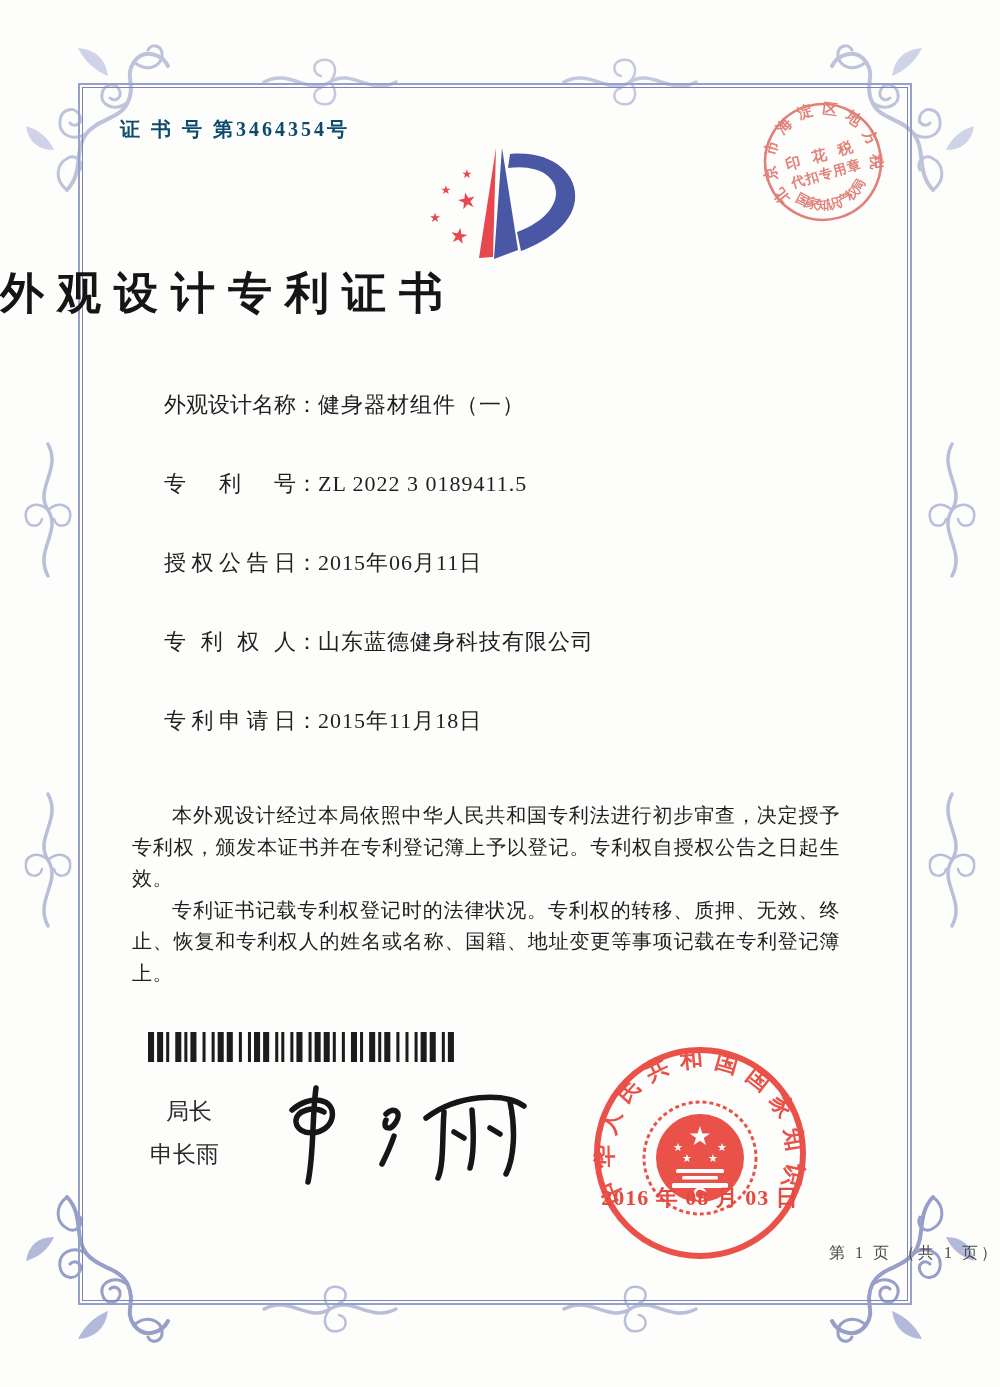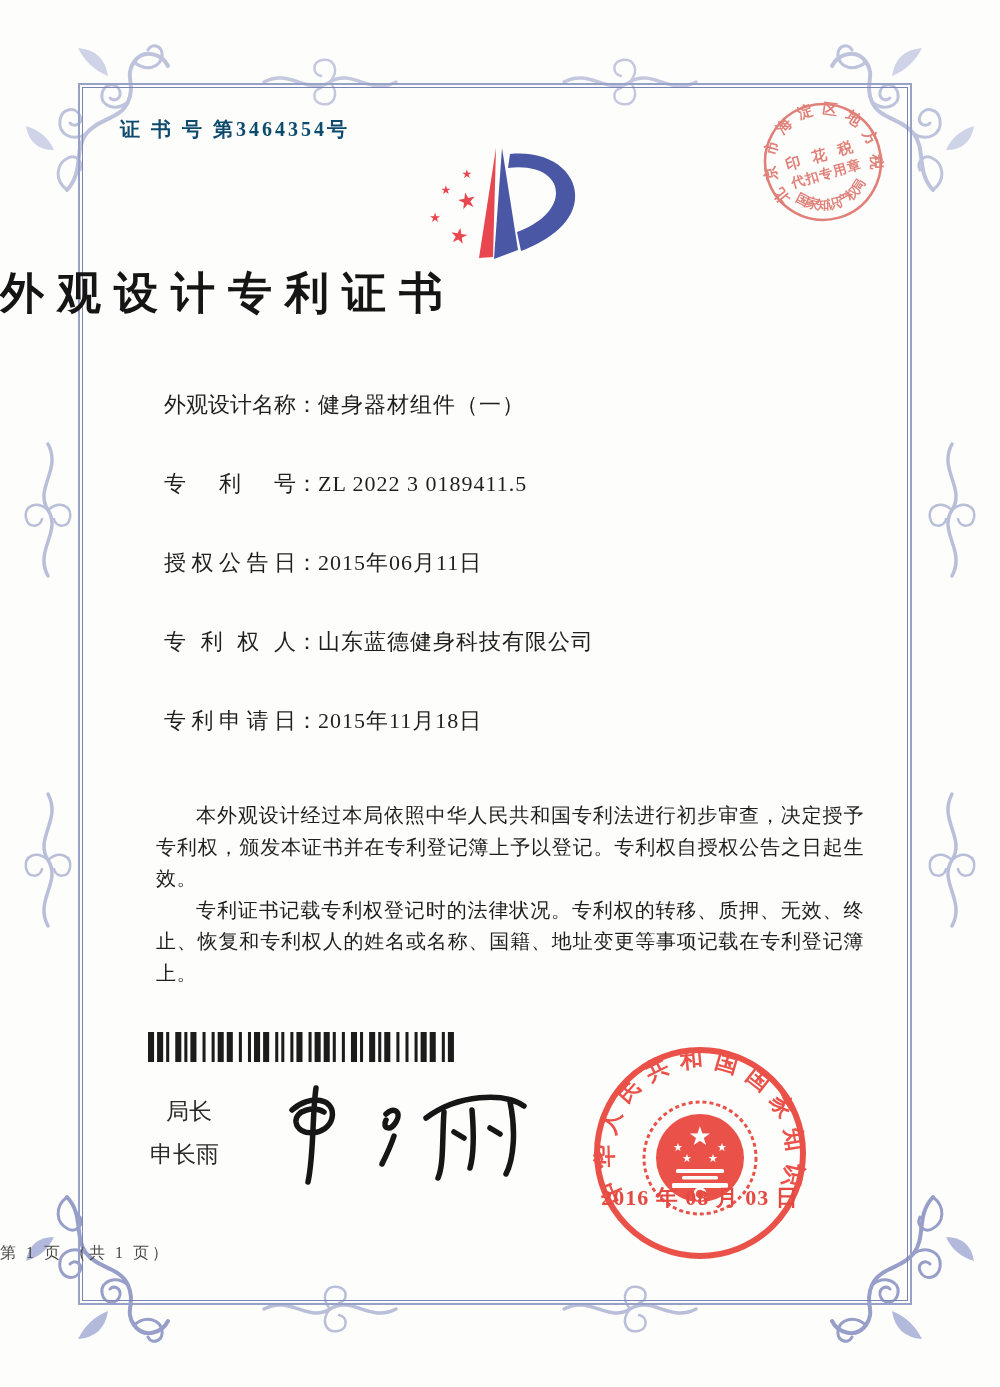--- a/index.html
+++ b/index.html
@@ -49,39 +49,39 @@
   .fields{position:absolute;left:152px;top:390px;font-size:22px;}
   .frow{margin-bottom:49px;white-space:nowrap;margin-left:12px;}
   .flabel{
     display:inline-block;width:132px;
     text-align:justify;text-align-last:justify;
     vertical-align:bottom;
   }
   .fval{letter-spacing:1px;}
   
   .body-text{
-    position:absolute;left:156px;top:800px;width:708px;
+    position:absolute;left:132px;top:800px;width:708px;
     font-size:20px;line-height:31.5px;text-align:justify;
   }
   .body-text p{margin:0;text-indent:2em;letter-spacing:.5px;}
   
   .barcode{position:absolute;left:148px;top:1032px;width:312px;height:30px;}
   
   .sig-title{position:absolute;left:150px;top:1096px;font-size:23px;
     font-family:"Liberation Sans","DejaVu Sans",sans-serif;color:#2a2a2a;margin-left:16px;}
   .sig-name{position:absolute;left:150px;top:1139px;font-size:23px;
     font-family:Liberation Serif, serif;color:#2a2a2a;}
   .sig-script{position:absolute;left:258px;top:1076px;}
   
   .seal-office{position:absolute;left:590px;top:1043px;opacity:.93;}
   .seal-tax{position:absolute;left:761px;top:100px;transform:rotate(-16deg);opacity:.8;}
   
   .footer{
     position:absolute;left:0;top:1243px;width:100%;
-    text-align:left;font-size:16px;letter-spacing:3px;color:#4a4a4a;
+    text-align:right;font-size:16px;letter-spacing:3px;color:#4a4a4a;
   }
 </style>
 </head>
 <body>
 
 <div class="page">
 
   <svg width="0" height="0" style="position:absolute">
     <defs>
       <g id="corner-orn" stroke="#8c95c4" fill="none" stroke-width="4" stroke-linecap="round">

